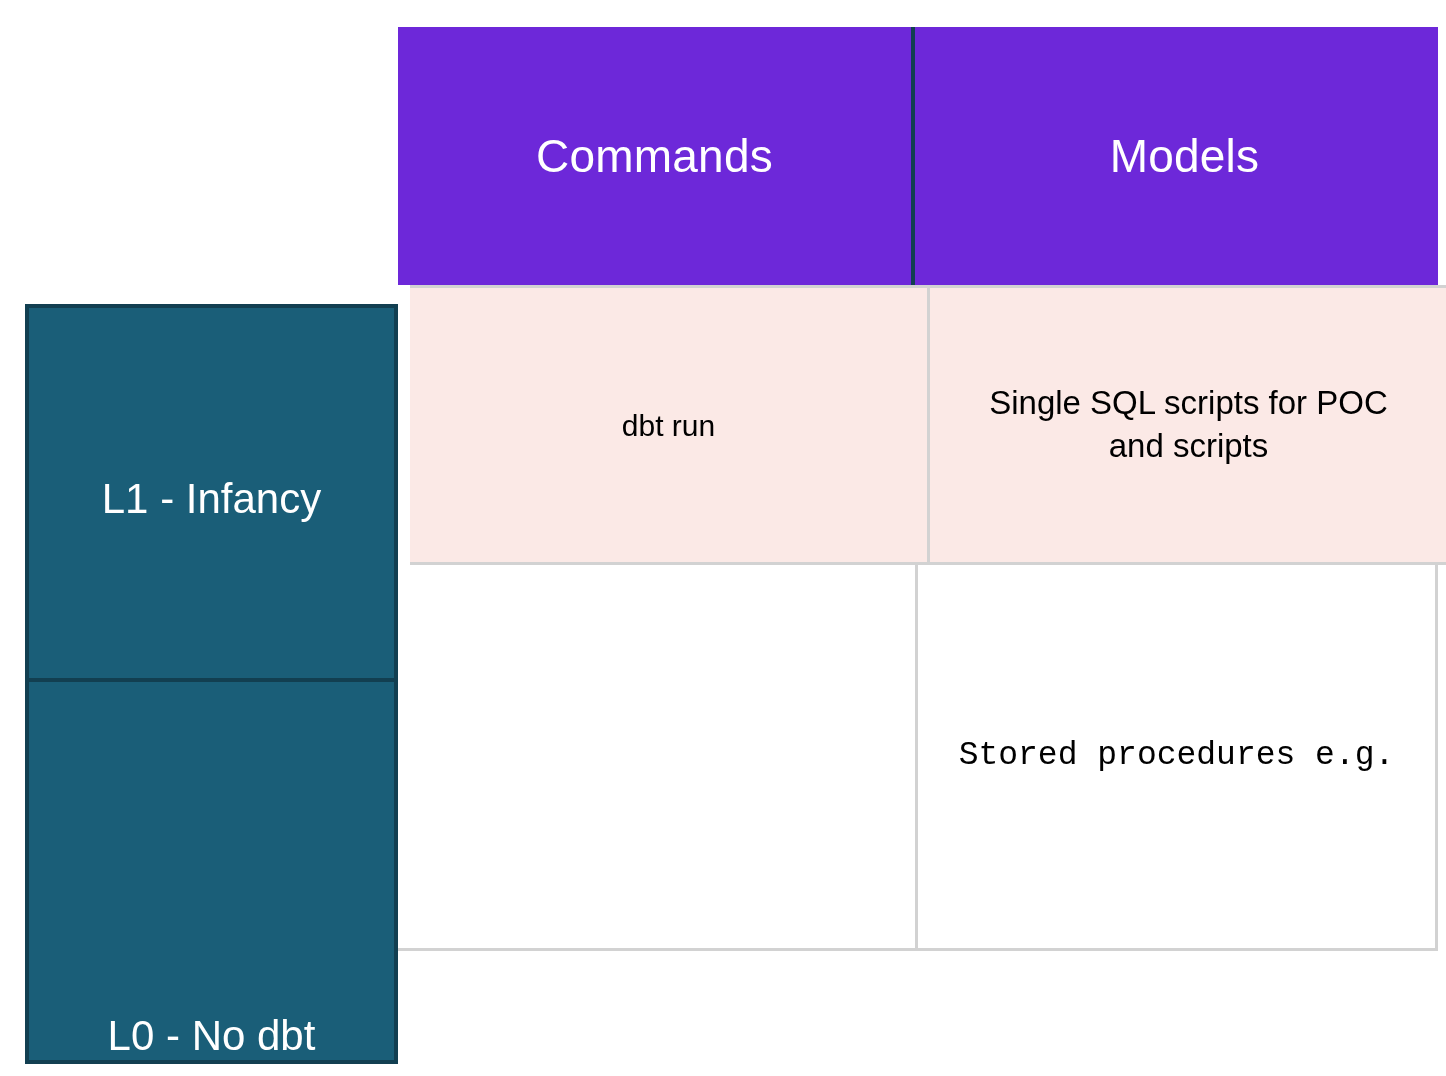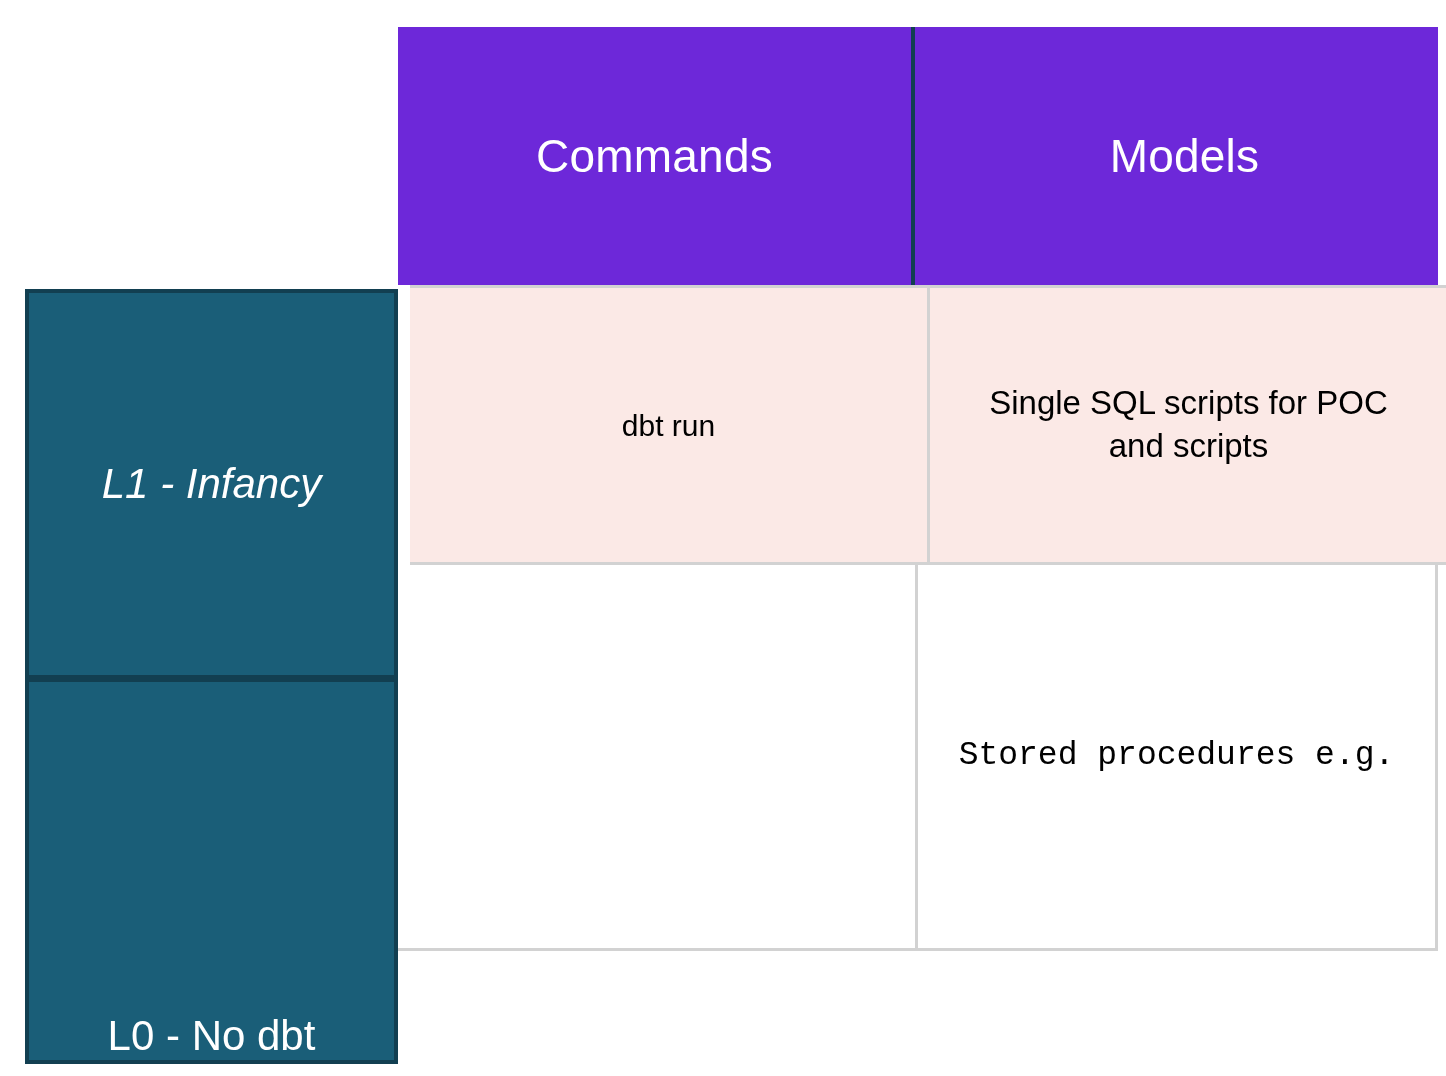--- a/index.html
+++ b/index.html
@@ -65,23 +65,22 @@
     align-items: center;
     justify-content: center;
     font-size: 42px;
     font-weight: 400;
     line-height: 1.15;
     text-align: center;
     box-sizing: border-box;
     border: 4px solid #123f51;
   }
   .row-header.r1 {
-    top: 289px;
+    top: 304px;
     height: 390px;
-    font-style: italic;
   }
   .row-header.r0 {
     top: 678px;
     height: 386px;
     align-items: flex-end;
   }
 
   
   .body-grid {
     position: absolute;

